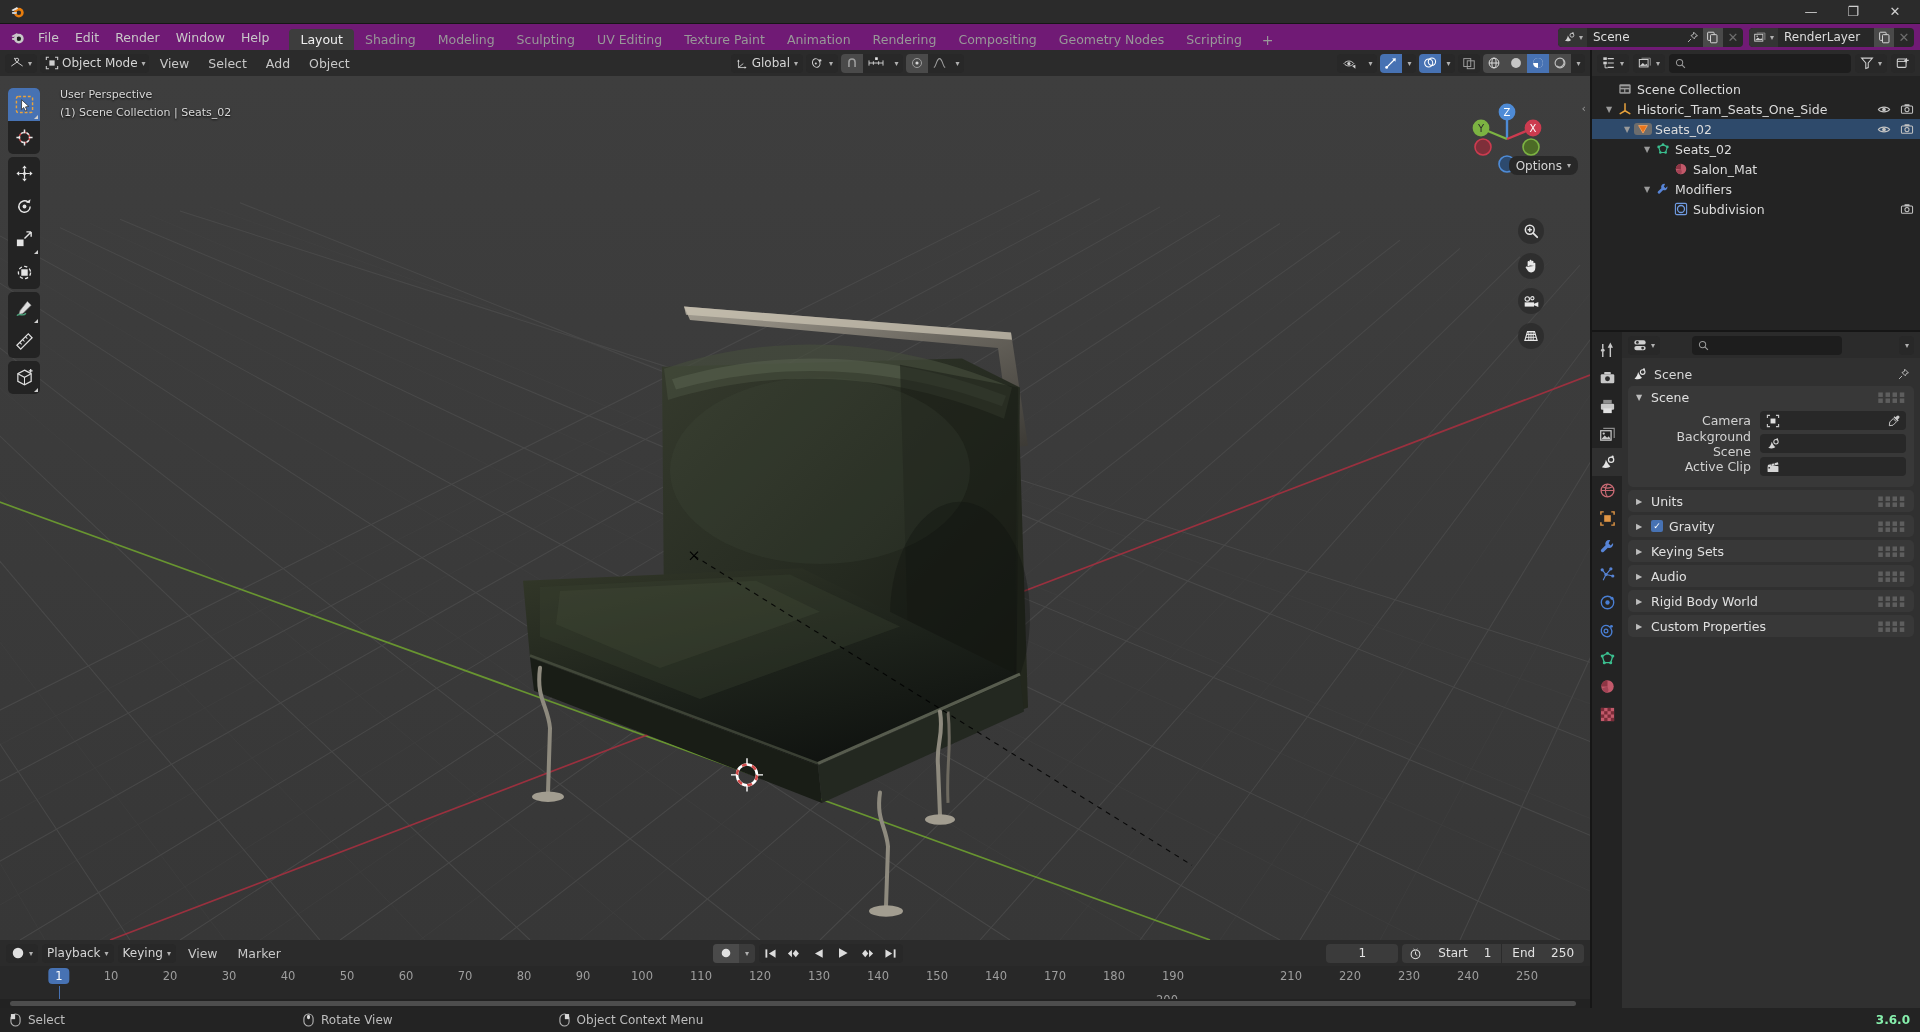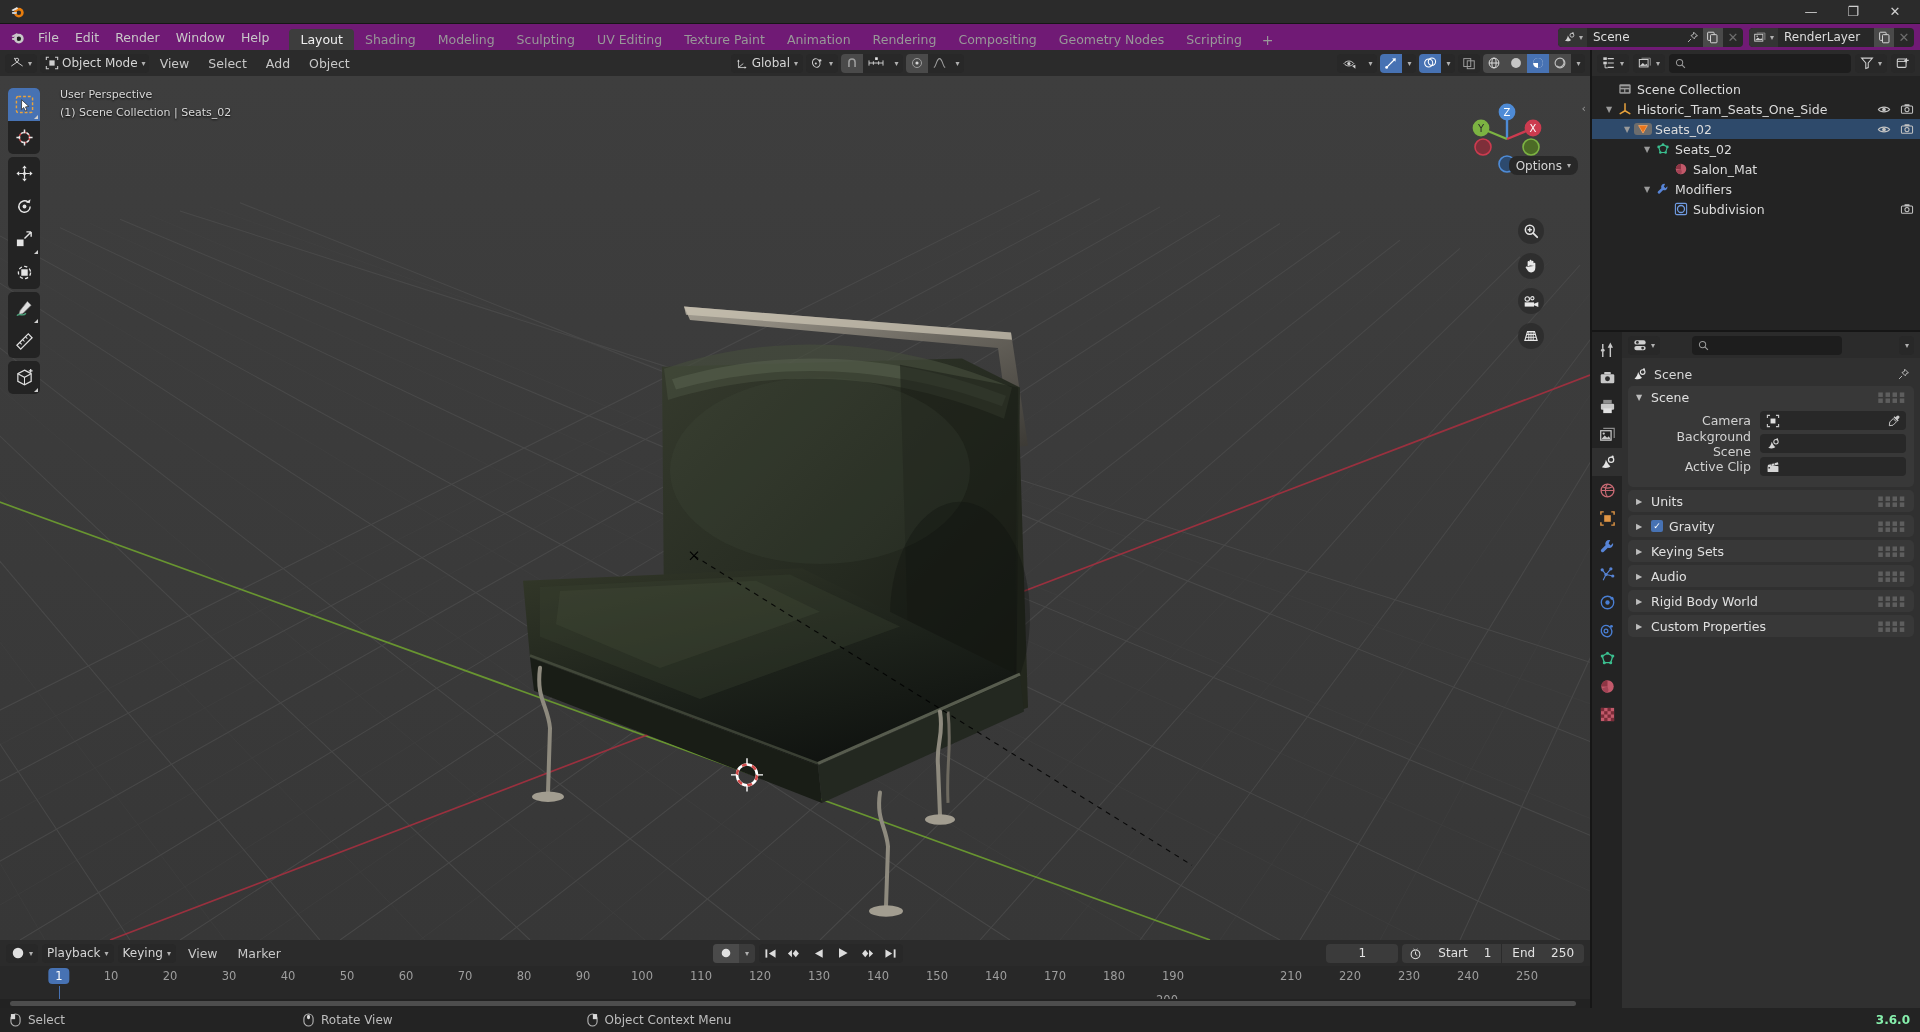--- a/index.html
+++ b/index.html
@@ -1242,21 +1242,21 @@
     </span>
     <span class="st-item" style="margin-left:180px;">
       <span>
         <svg width="11" height="14" viewBox="0 0 12 15">
             <rect x="1" y="1" width="10" height="13" rx="5" fill="none" stroke="#b6b6b6" stroke-width="1.2"></rect>
             <rect x="4.4" y="2" width="3.2" height="4.6" rx="1.5" fill="#d8d8d8"></rect>
           </svg>
       </span>
       <span>Rotate View</span>
     </span>
-    <span class="st-item" style="margin-left:112px;padding-left:24px;">
+    <span class="st-item" style="margin-left:84px;padding-left:24px;">
       <span>
         <svg width="11" height="14" viewBox="0 0 12 15">
             <rect x="1" y="1" width="10" height="13" rx="5" fill="none" stroke="#b6b6b6" stroke-width="1.2"></rect>
             <path d="M6.4 1 h4.6 v5.6 H6.4 z" fill="#d8d8d8"></path>
           </svg>
       </span>
       <span>Object Context Menu</span>
     </span>
     <span class="st-right">3.6.0</span>
   </div>

